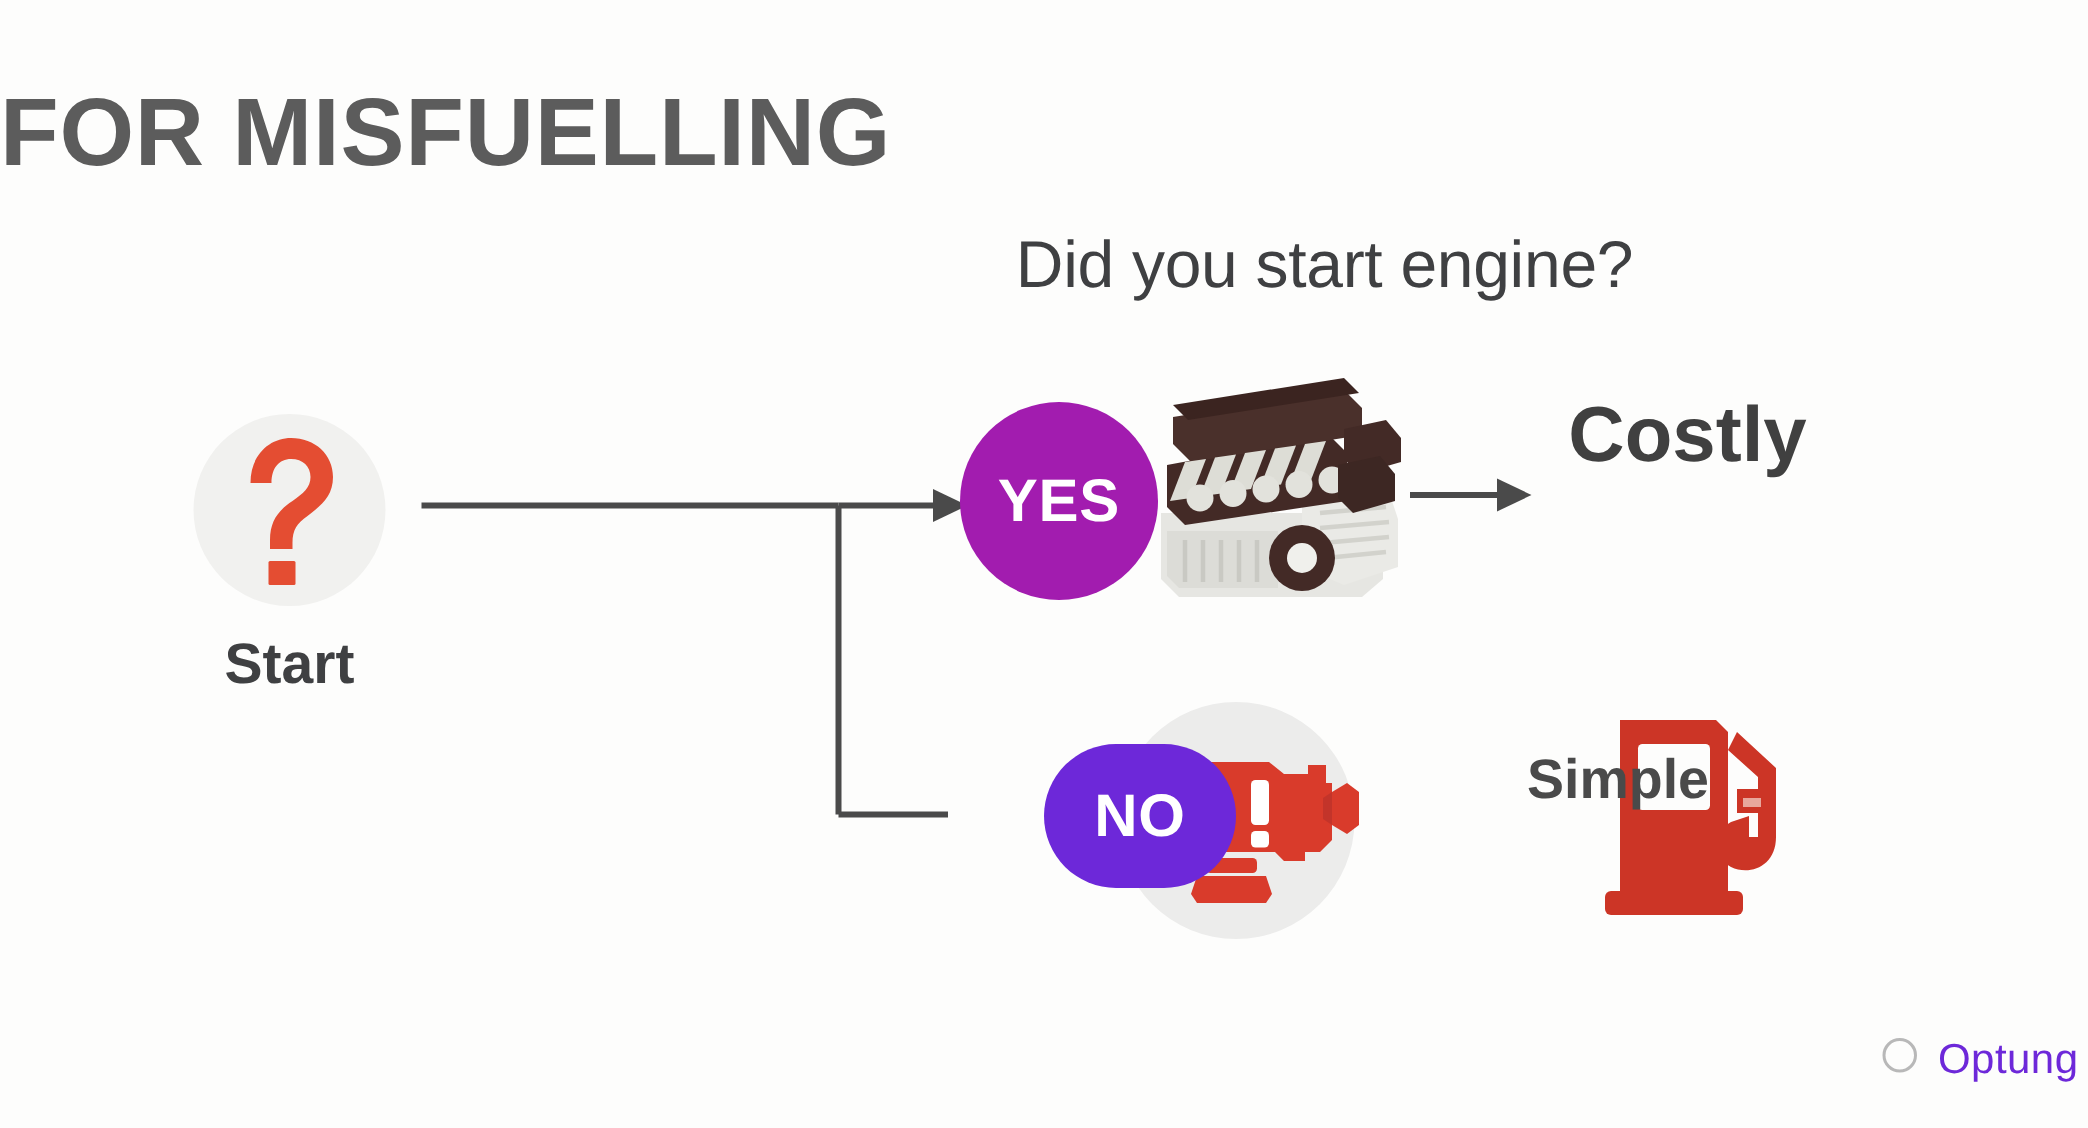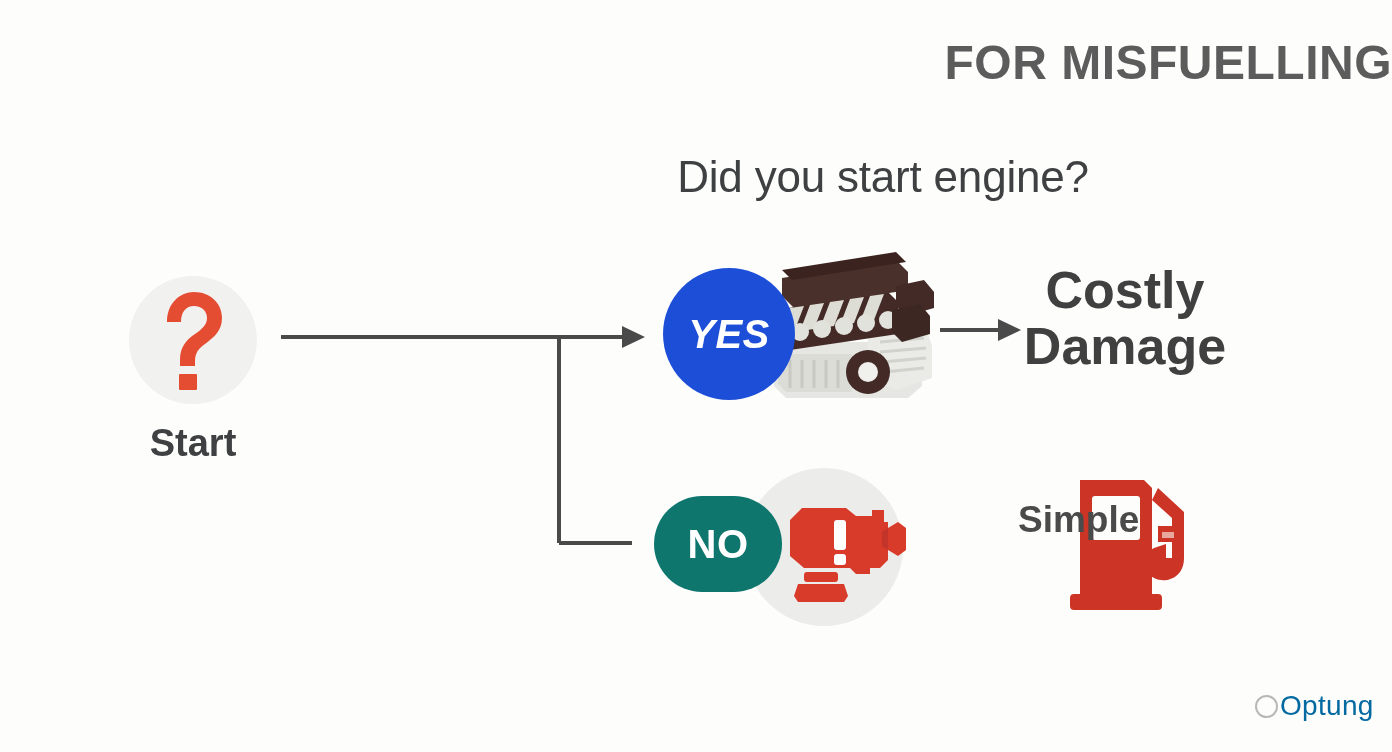--- a/index.html
+++ b/index.html
@@ -16,24 +16,24 @@
     width: 1392px;
     height: 752px;
     background: #fdfdfc;
     overflow: hidden;
   }
 
   
   #title {
     position: absolute;
     left: 0;
-    top: 39px;
+    top: 56px;
     width: 1392px;
-    text-align: right;
-    font-size: 48px;
+    text-align: left;
+    font-size: 64px;
     font-weight: bold;
     letter-spacing: 0.5px;
     color: #5c5c5c;
     line-height: 1;
     white-space: nowrap;
   }
   #subtitle {
     position: absolute;
     left: 600px;
     top: 155px;
@@ -84,28 +84,27 @@
     left: 0;
     top: 0;
     width: 1392px;
     height: 752px;
     pointer-events: none;
   }
 
   
   #yes-badge {
     position: absolute;
-    left: 663px;
+    left: 640px;
     top: 268px;
     width: 132px;
     height: 132px;
     border-radius: 50%;
-    background: #1d4ed8;
+    background: #a21caf;
     z-index: 3;
-    font-style: italic;
   }
   #yes-label {
     position: absolute;
     left: 0;
     top: 0;
     width: 132px;
     height: 132px;
     display: flex;
     align-items: center;
     justify-content: center;
@@ -140,26 +139,26 @@
     left: 745px;
     top: 468px;
     width: 158px;
     height: 158px;
     border-radius: 50%;
     background: #ececeb;
     z-index: 1;
   }
   #no-badge {
     position: absolute;
-    left: 654px;
+    left: 696px;
     top: 496px;
     width: 128px;
     height: 96px;
     border-radius: 48px;
-    background: #0f766e;
+    background: #6d28d9;
     z-index: 3;
   }
   #no-label {
     position: absolute;
     left: 0;
     top: 0;
     width: 128px;
     height: 96px;
     display: flex;
     align-items: center;
@@ -198,23 +197,22 @@
   }
   #simple-drain .w1 { color: #4a4a4a; }
   #simple-drain .w2 { color: #c0392b; }
 
   
   #watermark {
     position: absolute;
     left: 1255px;
     top: 692px;
     display: flex;
-    align-items: center;
-    gap: 1px;
-    color: #0369a1;
+    gap: 13px;
+    color: #6d28d9;
     font-size: 28px;
     letter-spacing: 0.3px;
     line-height: 1;
   }
   #watermark .ring {
     display: inline-block;
     width: 19px;
     height: 19px;
     border: 2px solid #b8b8b8;
     border-radius: 50%;
@@ -302,21 +300,20 @@
     <path d="M140 36 L168 30 L178 42 L178 58 L150 66 L140 56 Z" fill="#432a26"></path>
     <path d="M136 60 L164 54 L174 66 L174 84 L146 92 L136 82 Z" fill="#3d2723"></path>
   </svg>
 
   <div id="yes-badge">
     <div id="yes-label">YES</div>
   </div>
 
   <div id="costly-damage">
     <div>Costly</div>
-    <div>Damage</div>
   </div>
 
   <div id="no-circle-bg"></div>
 
   <svg id="engine-warn-icon" viewBox="0 0 132 124" aria-hidden="true">
 
     <path d="M14 36 L26 24 L70 24 L80 32 L96 32 L96 26 L108 26 L108 38
              L112 38 L112 76 L104 84 L94 84 L94 90 L80 90 L74 84 L28 84
              L14 72 Z" fill="#d93b2b"></path>
 

